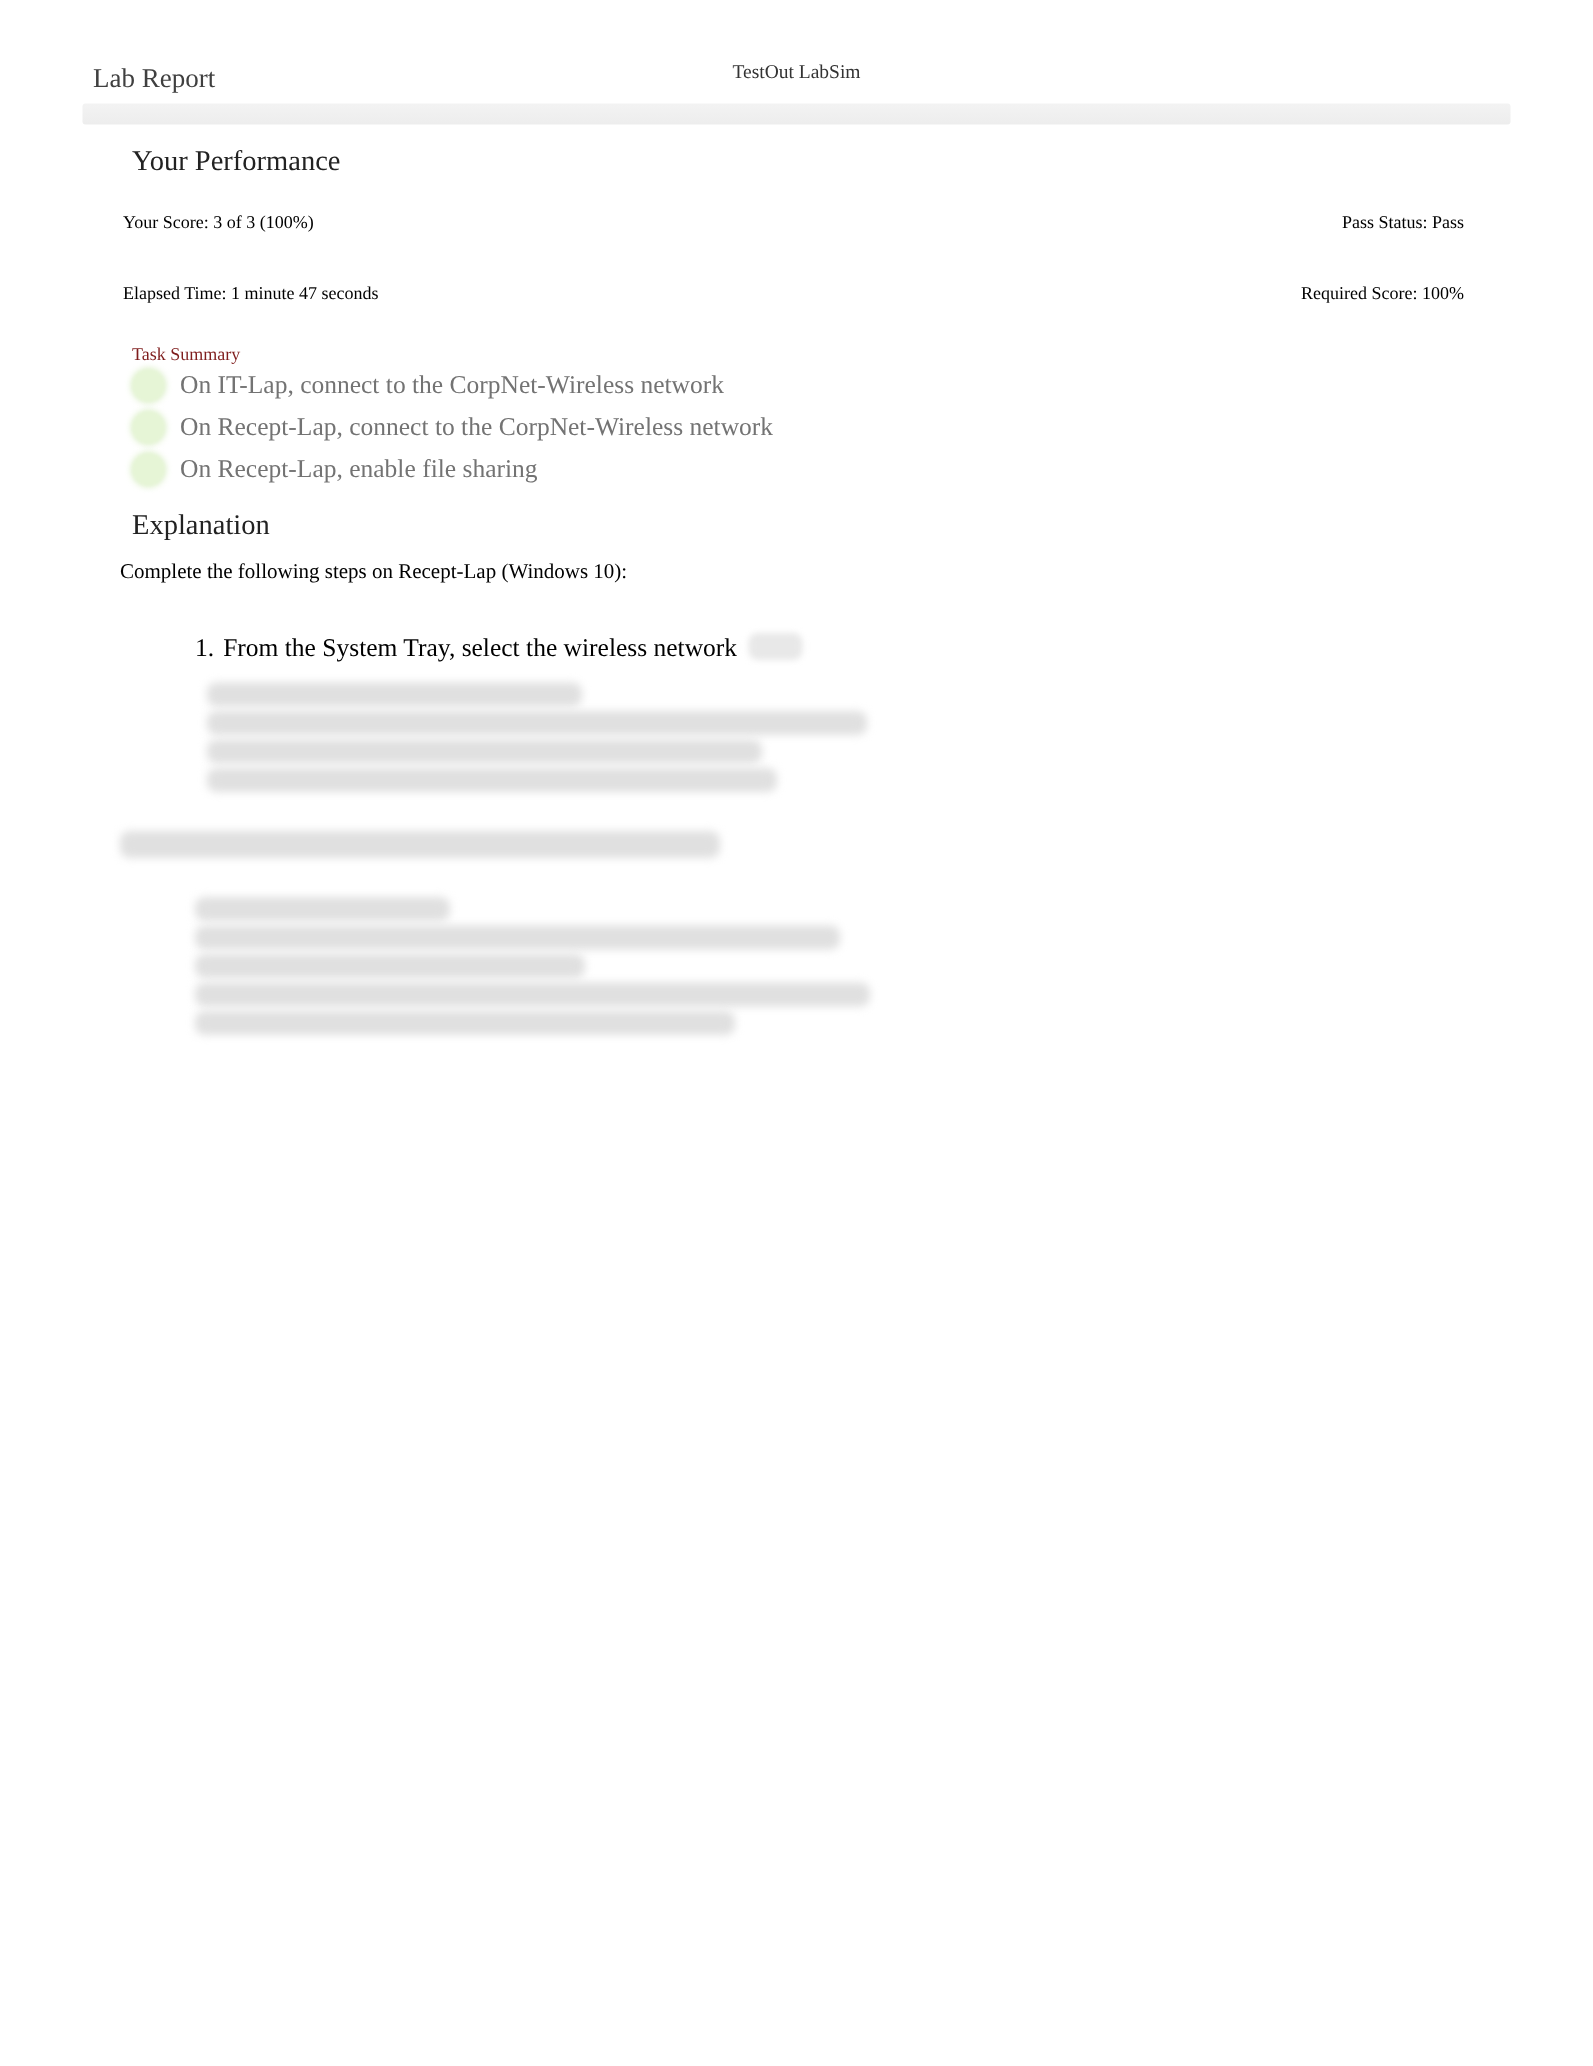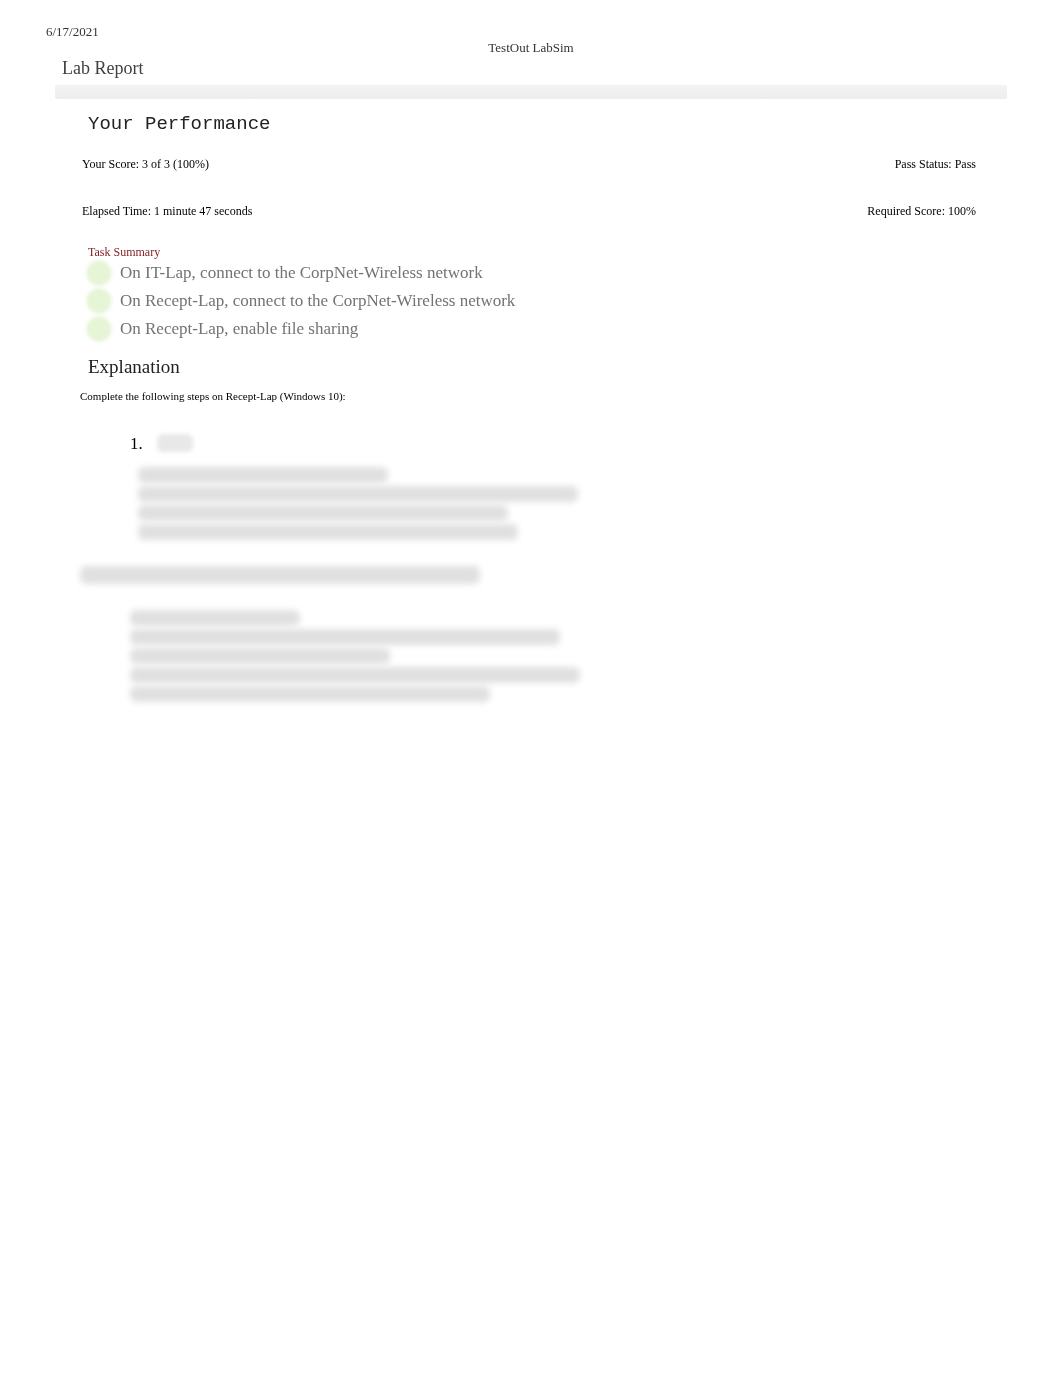--- a/index.html
+++ b/index.html
@@ -38,21 +38,20 @@
     .divider {
       height: 14px;
       background: linear-gradient(to bottom, #f3f3f3 0%, #ededed 100%);
       margin: 0 55px;
       border-radius: 2px;
     }
     .section-heading {
       font-size: 19px;
       color: #222;
       padding: 14px 0 0 88px;
-      font-family: Liberation Mono, monospace;
     }
     .perf-row {
       display: flex;
       justify-content: space-between;
       padding: 0 86px 0 82px;
       font-size: 12px;
       color: #000;
     }
     .perf-top {
       padding-top: 22px;
@@ -82,21 +81,21 @@
       box-shadow: 0 0 4px rgba(200,230,170,0.9);
       flex-shrink: 0;
       filter: blur(1px);
     }
     .explanation-heading {
       font-size: 19px;
       color: #222;
       padding: 12px 0 0 88px;
     }
     .explanation-text {
-      font-size: 11px;
+      font-size: 14px;
       padding: 12px 0 0 80px;
       color: #000;
     }
     .step-list {
       padding: 30px 0 0 130px;
       font-size: 17px;
       color: #000;
     }
     .step-item {
       display: flex;
@@ -130,21 +129,20 @@
       padding: 20px 0 0 80px;
     }
     .blur-list {
       padding: 20px 0 0 130px;
     }
   </style>
 </head>
 <body>
 
 <div class="header-row">
-  <div class="header-date">6/17/2021</div>
   <div class="header-title">TestOut LabSim</div>
 </div>
 
 <div class="lab-report-title">Lab Report</div>
 <div class="divider"></div>
 
 <div class="section-heading">Your Performance</div>
 
 <div class="perf-row perf-top">
   <div>Your Score: 3 of 3 (100%)</div>
@@ -168,20 +166,21 @@
   <div class="task-icon"></div>
   <div>On Recept-Lap, enable file sharing</div>
 </div>
 
 <div class="explanation-heading">Explanation</div>
 <div class="explanation-text">Complete the following steps on Recept-Lap (Windows 10):</div>
 
 <div class="step-list">
   <div class="step-item">
     <span class="step-num">1.</span>
+    <span>From the System Tray, select the  wireless network</span>
     <span class="blur-word"></span>
   </div>
 </div>
 
 <div class="blur-section">
   <div class="blur-line" style="width:250px; margin-left:58px;"></div>
   <div class="blur-line" style="width:440px; margin-left:58px;"></div>
   <div class="blur-line" style="width:370px; margin-left:58px;"></div>
   <div class="blur-line" style="width:380px; margin-left:58px;"></div>
 </div>

